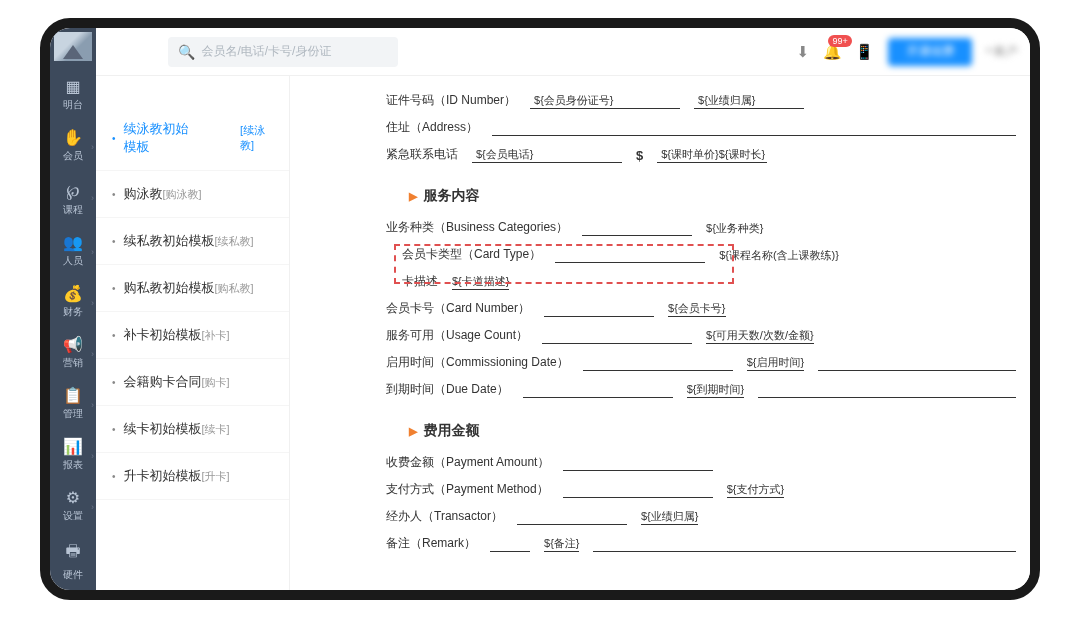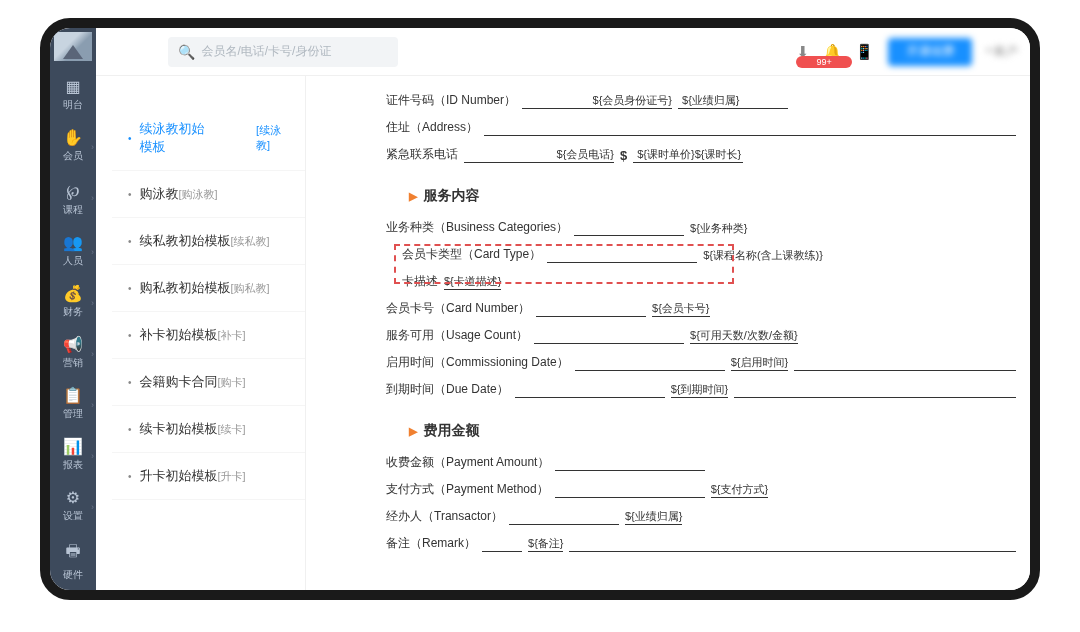--- a/index.html
+++ b/index.html
@@ -119,23 +119,22 @@
     font-size: 15px;
     position: relative;
   }
   .badge {
     position: absolute;
     top: -8px;
     right: -10px;
     background: #f05050;
     color: #fff;
     font-size: 9px;
-    padding: 1px 20px;
+    padding: 1px 4px;
     border-radius: 8px;
-    margin-top: 21px;
   }
   .blue-btn {
     background: #1890ff;
     color: #fff;
     height: 28px;
     padding: 0 18px;
     border-radius: 4px;
     font-size: 12px;
     display: flex;
     align-items: center;
@@ -144,27 +143,26 @@
   .user-label {
     color: #888;
     font-size: 12px;
     filter: blur(3px);
   }
   
   .tpl-sidebar {
     position: absolute;
     top: 48px;
     left: 46px;
-    width: 210px;
+    width: 194px;
     bottom: 0;
     background: #fff;
     border-right: 1px solid #f0f0f0;
     padding-top: 30px;
     overflow-y: auto;
-    padding-left: 16px;
   }
   .tpl-item {
     padding: 14px 16px;
     font-size: 13px;
     color: #333;
     border-bottom: 1px solid #f5f5f5;
     cursor: pointer;
     display: flex;
     align-items: center;
   }
@@ -208,36 +206,36 @@
     background: #fff;
     overflow-y: auto;
     padding: 0 14px 14px 80px;
     font-size: 12px;
     color: #333;
   }
   .form-row {
     display: flex;
     align-items: flex-end;
     margin-bottom: 10px;
-    gap: 6px;
+    gap: 14px;
   }
   .form-label {
     white-space: nowrap;
     font-size: 12px;
   }
   .form-line {
     flex: 1;
     border-bottom: 1px solid #333;
     min-height: 14px;
     position: relative;
     font-size: 11px;
     padding-left: 4px;
   }
   .form-line.short { flex: 0 0 110px; }
-  .form-line.med { flex: 0 0 150px; text-align: right; }
+  .form-line.med { flex: 0 0 150px; }
   .section-head {
     display: flex;
     align-items: center;
     font-weight: bold;
     font-size: 14px;
     margin: 24px 0 14px 0;
     padding-left: 23px;
   }
   .section-head::before {
     content: "▶";

